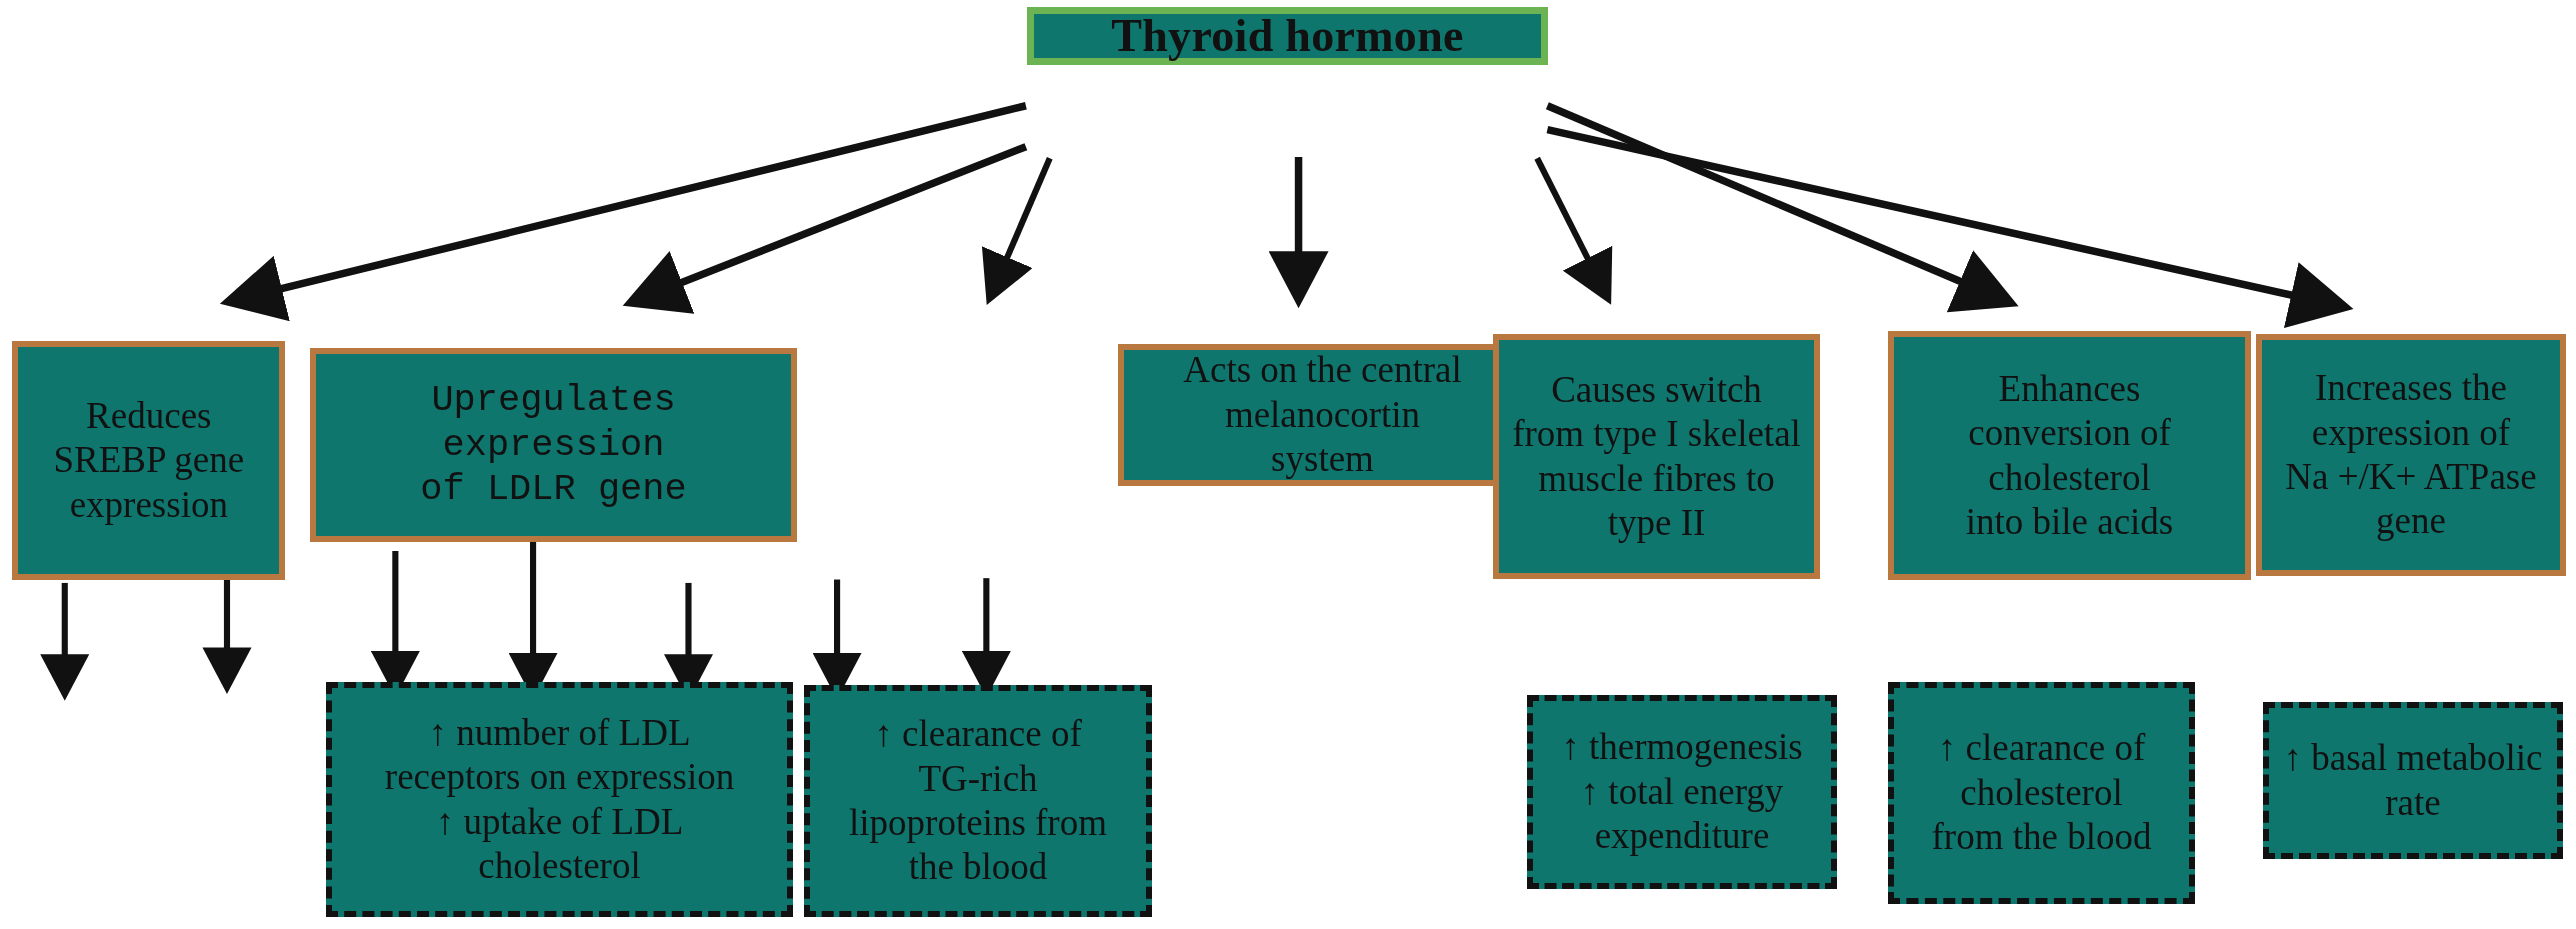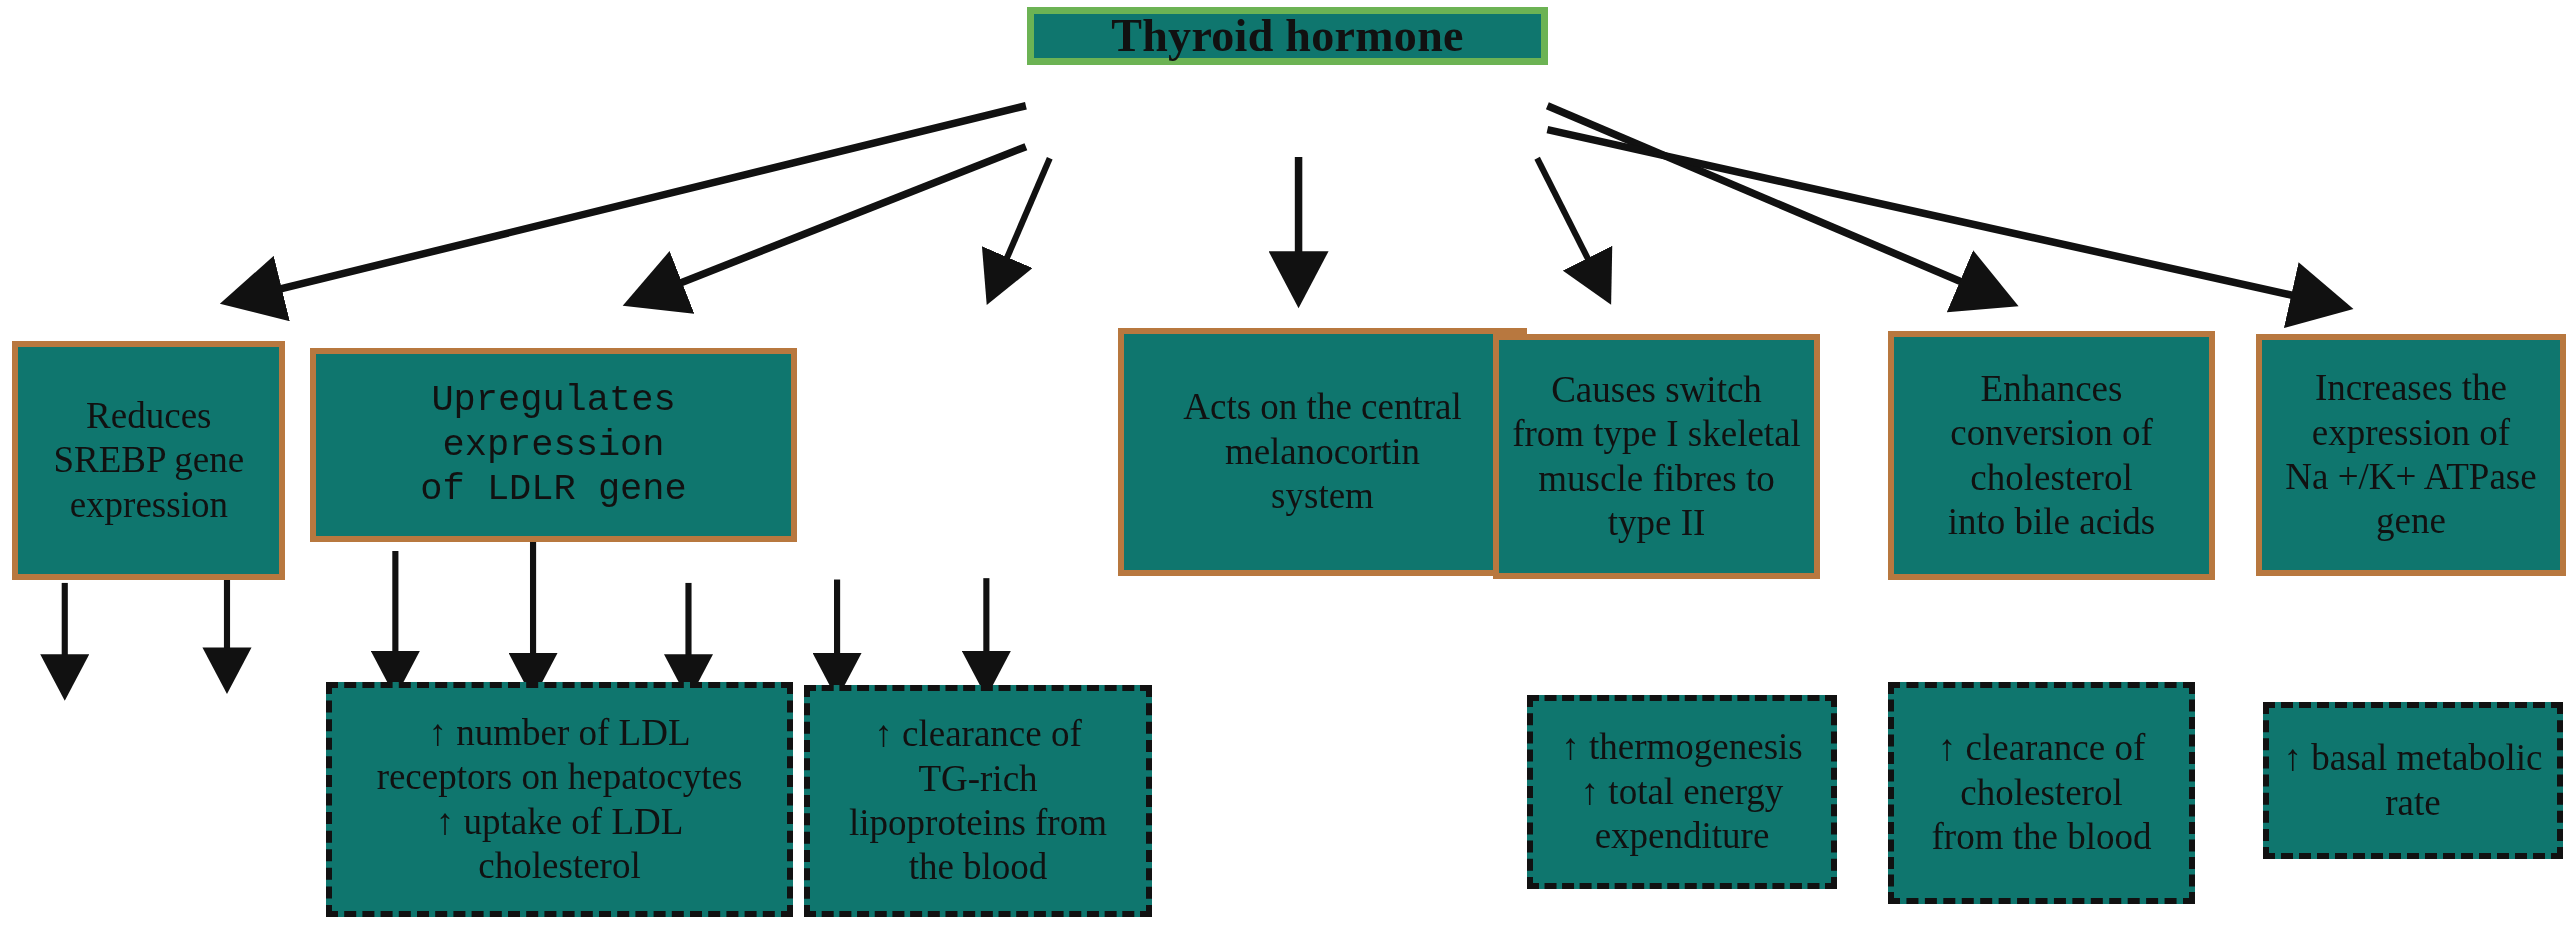--- a/index.html
+++ b/index.html
@@ -98,51 +98,51 @@
 SREBP gene
 expression</span>
   </div>
 
   <div class="node mid" style="left:310px;top:348px;width:487px;height:194px;font-family:Liberation Mono, monospace;">
     <span class="txt">Upregulates expression
 of LDLR gene</span>
   </div>
 
 
-  <div class="node mid" style="left:1118px;top:328px;width:409px;height:248px;">
+  <div class="node mid" style="left:1118px;top:344px;width:409px;height:142px;">
     <span class="txt">Acts on the central
 melanocortin
 system</span>
   </div>
 
   <div class="node mid" style="left:1493px;top:334px;width:327px;height:245px;">
     <span class="txt">Causes switch
 from type I skeletal
 muscle fibres to
 type II</span>
   </div>
 
-  <div class="node mid" style="left:1888px;top:331px;width:327px;height:249px;">
+  <div class="node mid" style="left:1888px;top:331px;width:363px;height:249px;">
     <span class="txt">Enhances
 conversion of
 cholesterol
 into bile acids</span>
   </div>
 
   <div class="node mid" style="left:2256px;top:334px;width:310px;height:242px;">
     <span class="txt">Increases the
 expression of
 Na +/K+ ATPase
 gene</span>
   </div>
 
 
   <div class="node leaf" style="left:326px;top:682px;width:467px;height:235px;">
     <span class="txt">↑ number of LDL
-receptors on hepatocytes
+receptors on expression
 ↑ uptake of LDL
 cholesterol</span>
   </div>
 
   <div class="node leaf" style="left:804px;top:685px;width:348px;height:232px;">
     <span class="txt">↑ clearance of
 TG-rich
 lipoproteins from
 the blood</span>
   </div>

